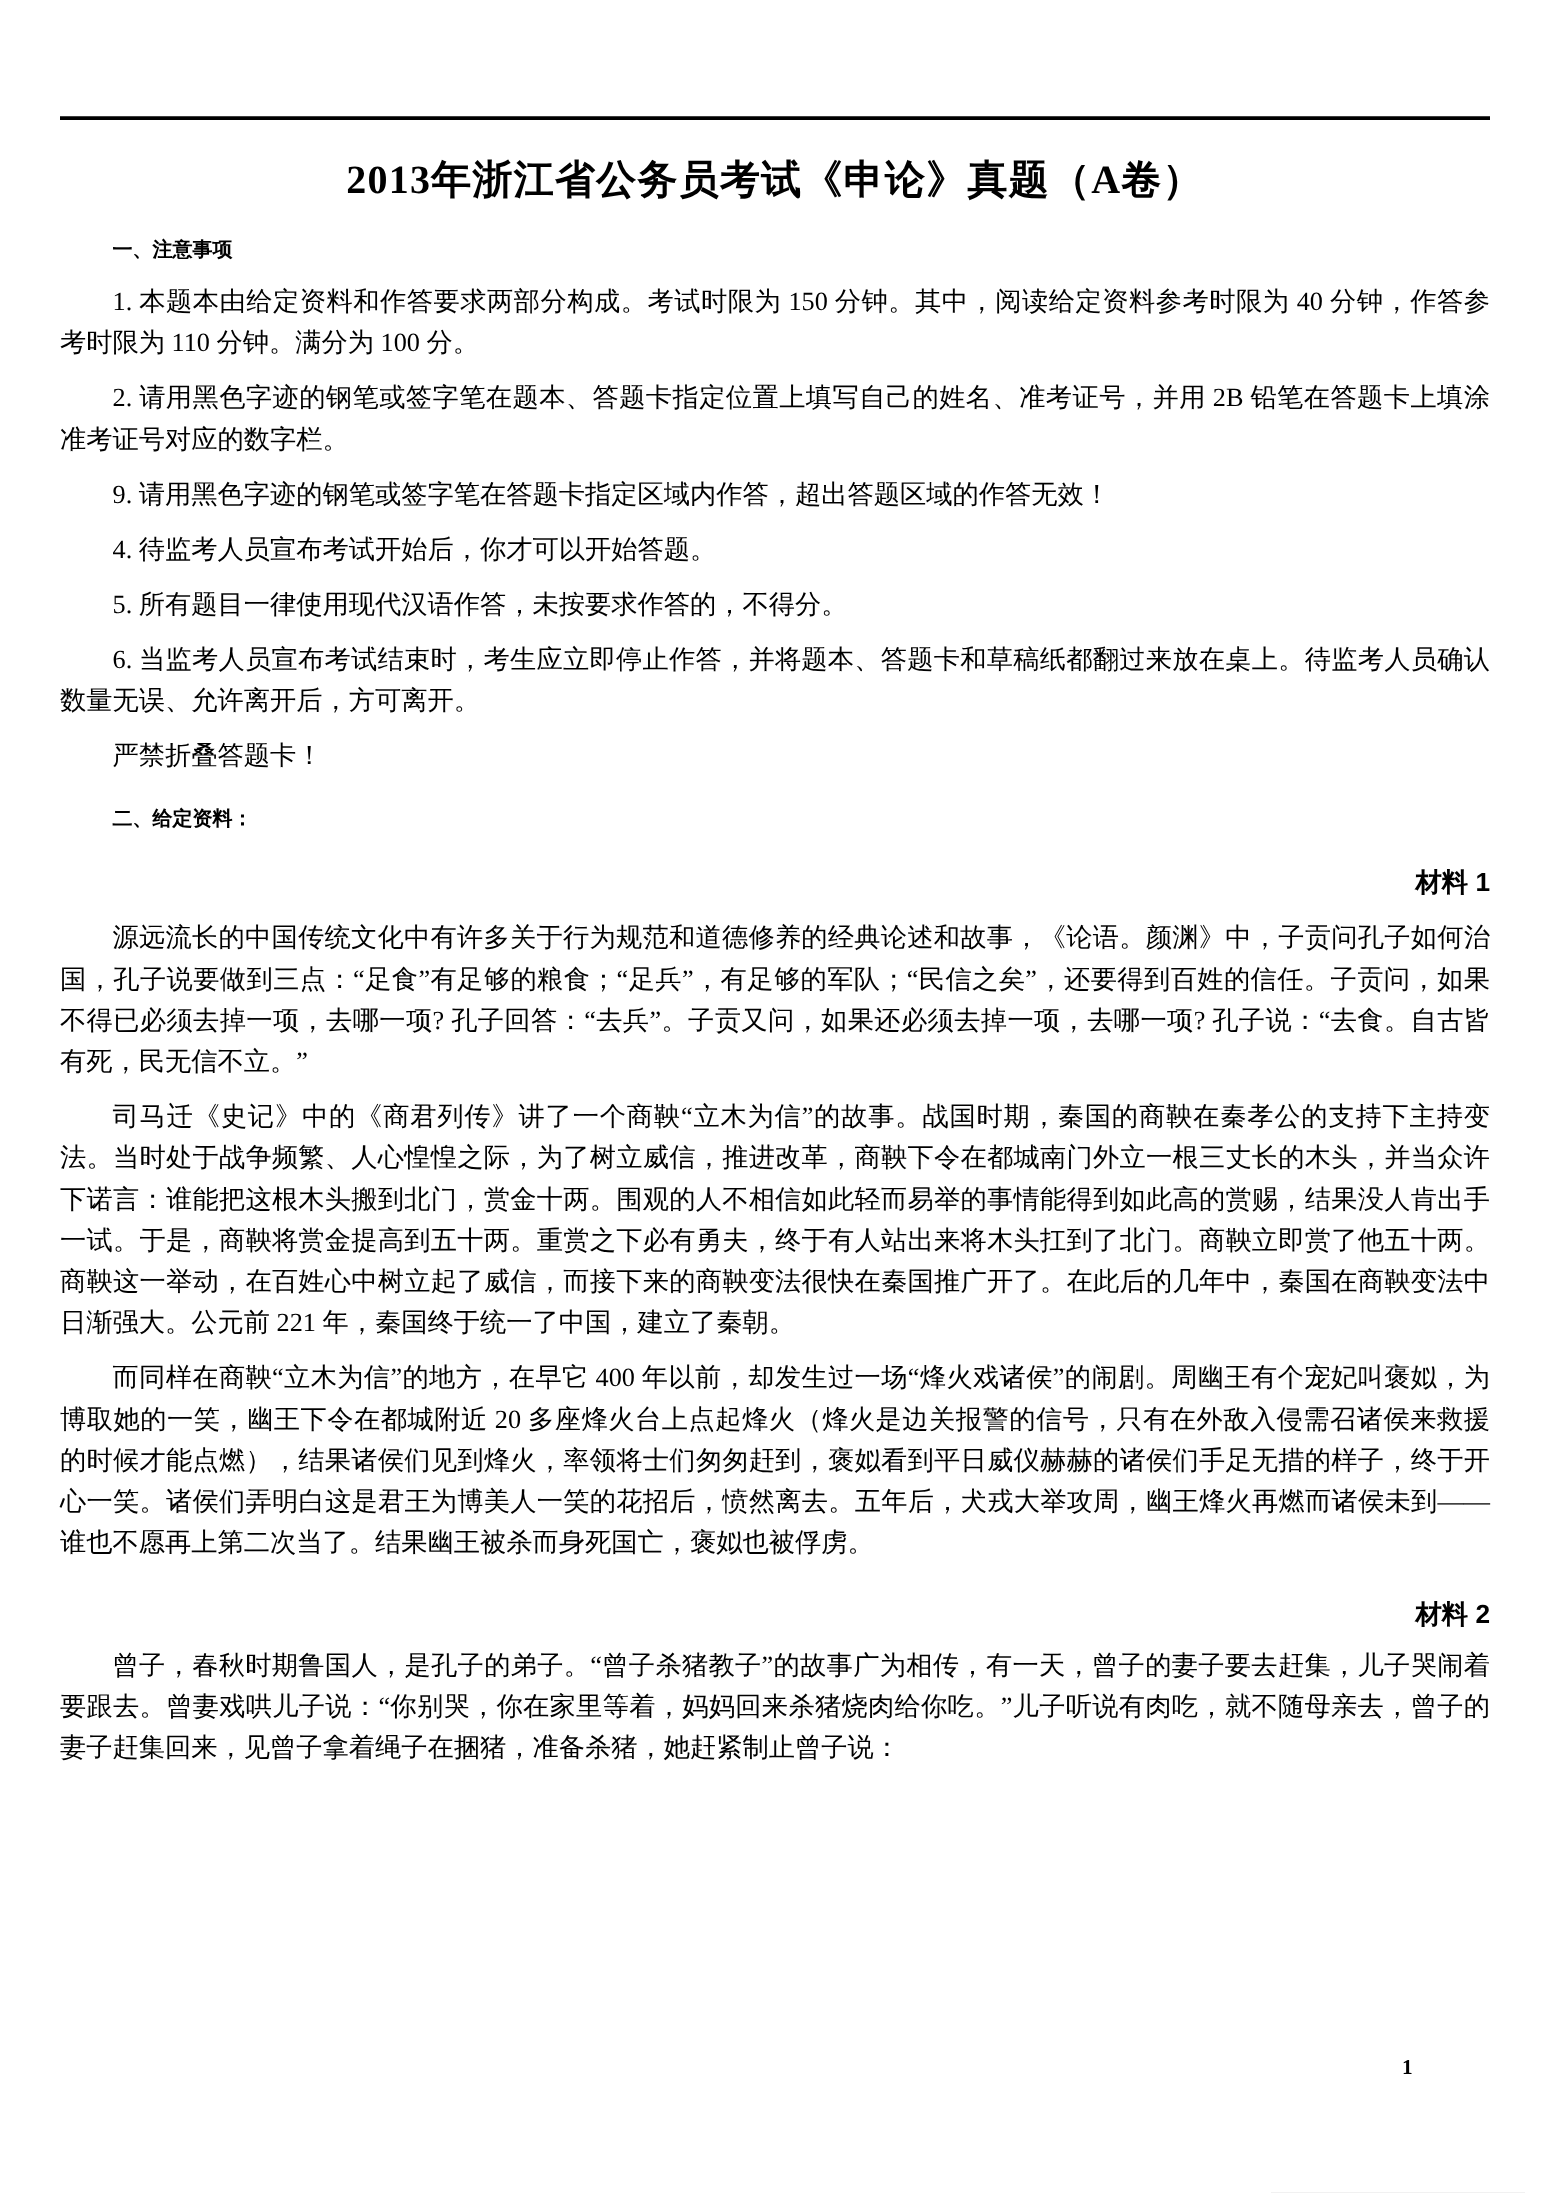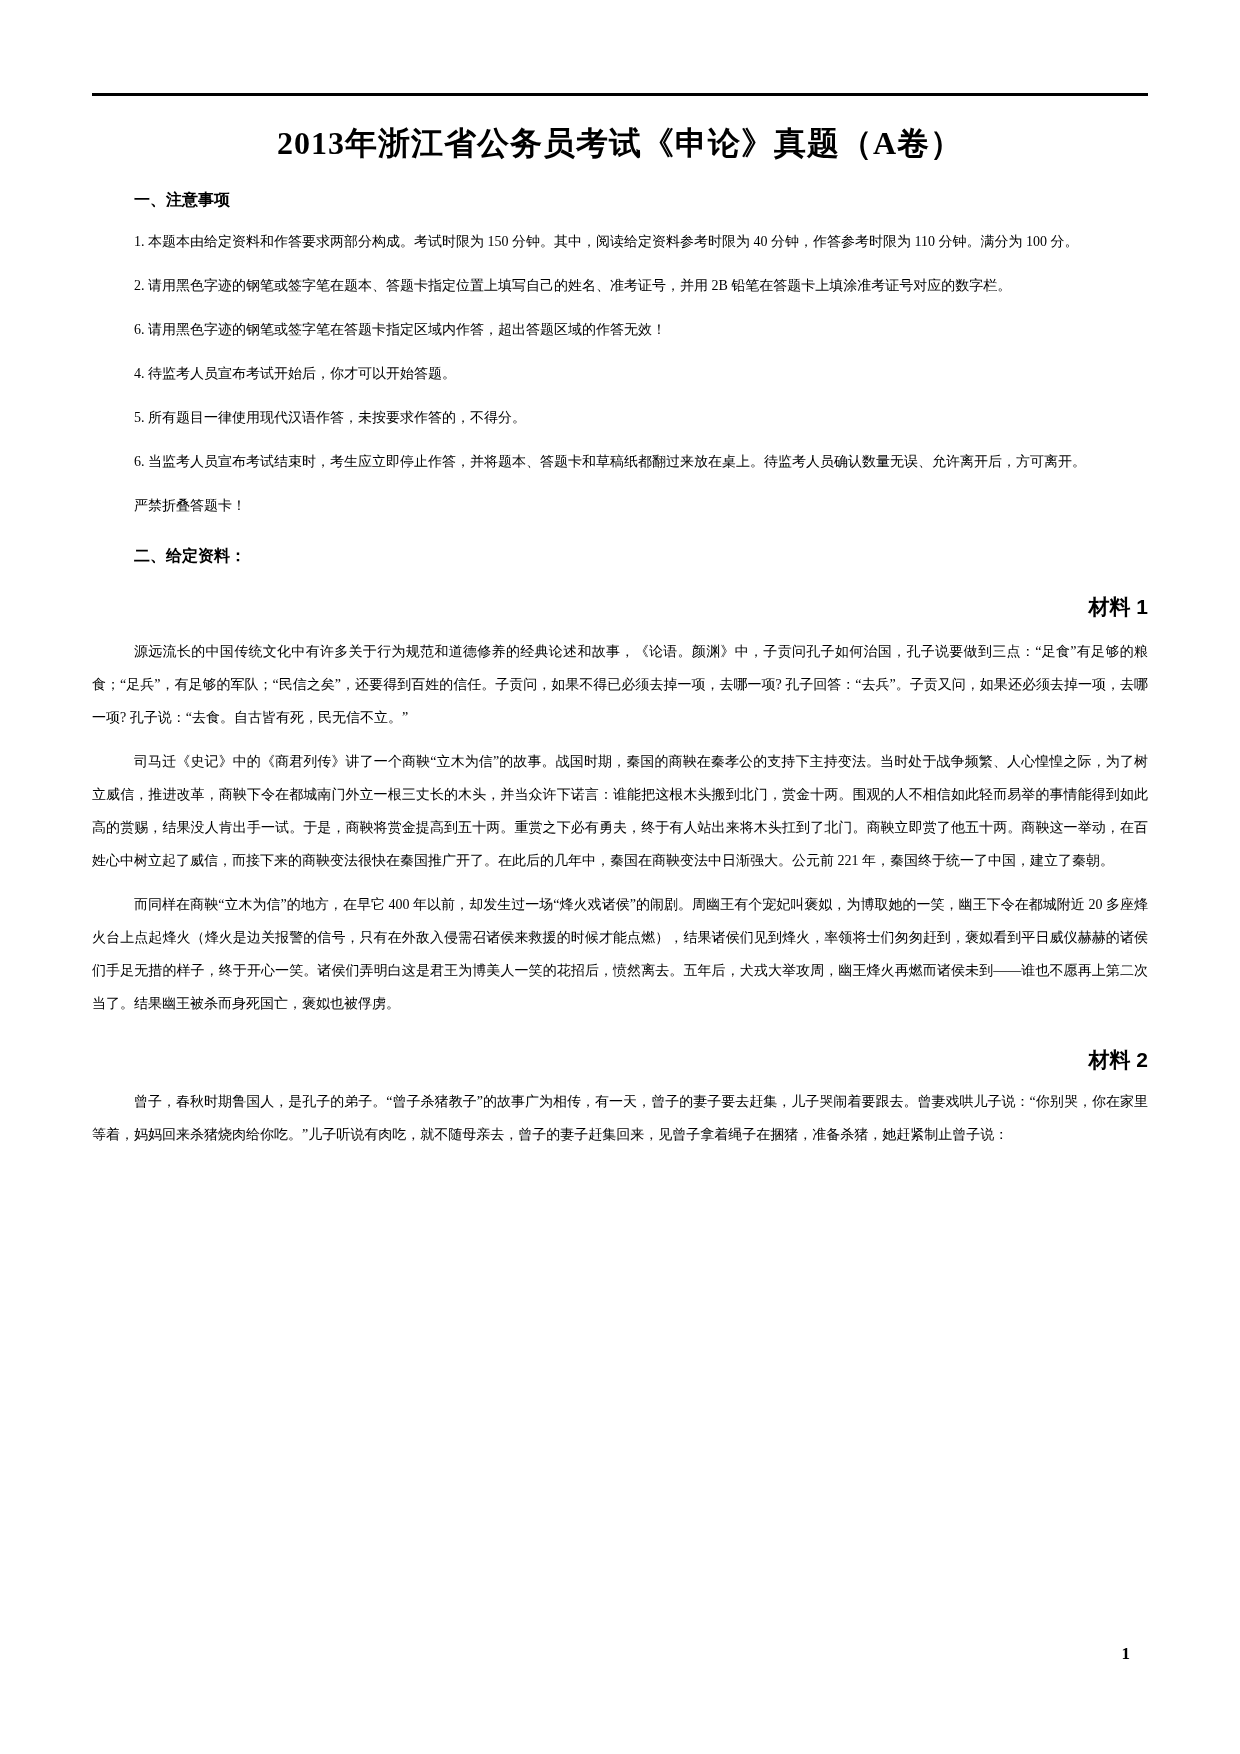--- a/index.html
+++ b/index.html
@@ -7,21 +7,21 @@
     padding: 0;
     background: #e8e8e8;
   }
   .page {
     position: relative;
     width: 1240px;
     height: 1754px;
     margin: 0 auto;
     background: #ffffff;
     box-sizing: border-box;
-    padding: 0 92px;
+    padding: 0 48px;
     color: #000000;
     font-family: "Liberation Serif", "DejaVu Serif", serif;
     overflow: hidden;
   }
   .top-rule {
     margin-top: 93px;
     height: 3px;
     background: #000000;
   }
   .doc-title {
@@ -40,21 +40,21 @@
   }
   .material-label {
     margin: 26px 0 0 42px;
     font-size: 21px;
     font-weight: bold;
     font-family: "Liberation Sans", "DejaVu Sans", sans-serif;
     text-align: right;
   }
   p.body-para {
     margin: 11px 0 0 0;
-    font-size: 14px;
+    font-size: 21px;
     line-height: 33px;
     text-indent: 42px;
     text-align: justify;
   }
   p.first-after-heading {
     margin-top: 14px;
   }
   .page-number {
     position: absolute;
     top: 1644px;
@@ -70,21 +70,21 @@
 <div class="page">
 
   <div class="top-rule"></div>
 
   <h1 class="doc-title">2013年浙江省公务员考试《申论》真题（A卷）</h1>
 
   <h2 class="section-heading">一、注意事项</h2>
 
   <p class="body-para first-after-heading">1. 本题本由给定资料和作答要求两部分构成。考试时限为 150 分钟。其中，阅读给定资料参考时限为 40 分钟，作答参考时限为 110 分钟。满分为 100 分。</p>
   <p class="body-para">2. 请用黑色字迹的钢笔或签字笔在题本、答题卡指定位置上填写自己的姓名、准考证号，并用 2B 铅笔在答题卡上填涂准考证号对应的数字栏。</p>
-  <p class="body-para">6. 请用黑色字迹的钢笔或签字笔在答题卡指定区域内作答，超出答题区域的作答无效！</p>
+  <p class="body-para">9. 请用黑色字迹的钢笔或签字笔在答题卡指定区域内作答，超出答题区域的作答无效！</p>
   <p class="body-para">4. 待监考人员宣布考试开始后，你才可以开始答题。</p>
   <p class="body-para">5. 所有题目一律使用现代汉语作答，未按要求作答的，不得分。</p>
   <p class="body-para">6. 当监考人员宣布考试结束时，考生应立即停止作答，并将题本、答题卡和草稿纸都翻过来放在桌上。待监考人员确认数量无误、允许离开后，方可离开。</p>
   <p class="body-para">严禁折叠答题卡！</p>
 
   <h2 class="section-heading">二、给定资料：</h2>
 
   <h3 class="material-label">材料 1</h3>
   <p class="body-para first-after-heading">源远流长的中国传统文化中有许多关于行为规范和道德修养的经典论述和故事，《论语。颜渊》中，子贡问孔子如何治国，孔子说要做到三点：“足食”有足够的粮食；“足兵”，有足够的军队；“民信之矣”，还要得到百姓的信任。子贡问，如果不得已必须去掉一项，去哪一项? 孔子回答：“去兵”。子贡又问，如果还必须去掉一项，去哪一项? 孔子说：“去食。自古皆有死，民无信不立。”</p>
   <p class="body-para">司马迁《史记》中的《商君列传》讲了一个商鞅“立木为信”的故事。战国时期，秦国的商鞅在秦孝公的支持下主持变法。当时处于战争频繁、人心惶惶之际，为了树立威信，推进改革，商鞅下令在都城南门外立一根三丈长的木头，并当众许下诺言：谁能把这根木头搬到北门，赏金十两。围观的人不相信如此轻而易举的事情能得到如此高的赏赐，结果没人肯出手一试。于是，商鞅将赏金提高到五十两。重赏之下必有勇夫，终于有人站出来将木头扛到了北门。商鞅立即赏了他五十两。商鞅这一举动，在百姓心中树立起了威信，而接下来的商鞅变法很快在秦国推广开了。在此后的几年中，秦国在商鞅变法中日渐强大。公元前 221 年，秦国终于统一了中国，建立了秦朝。</p>

